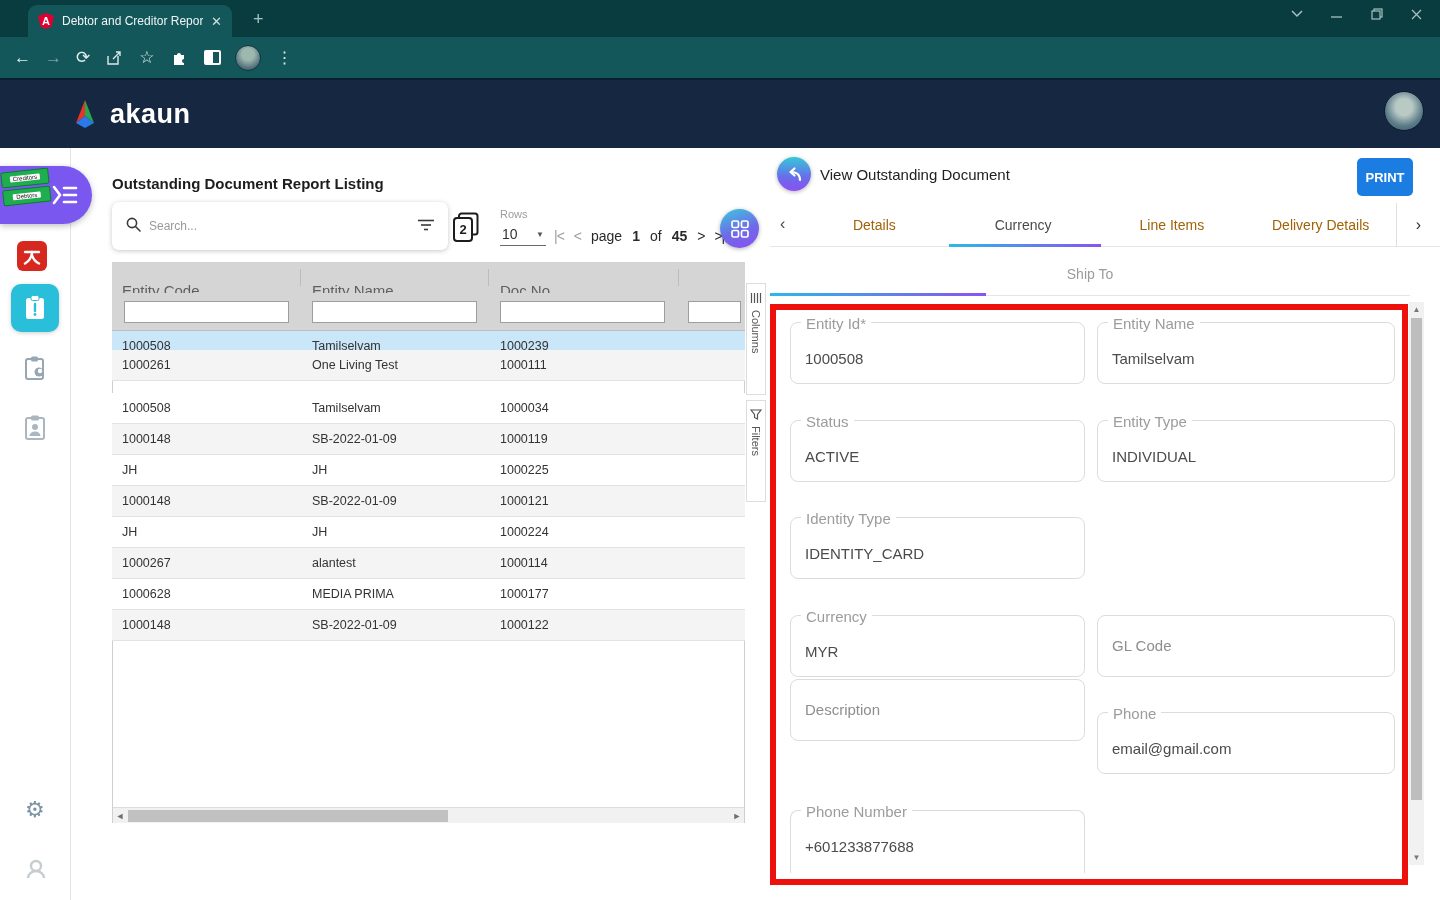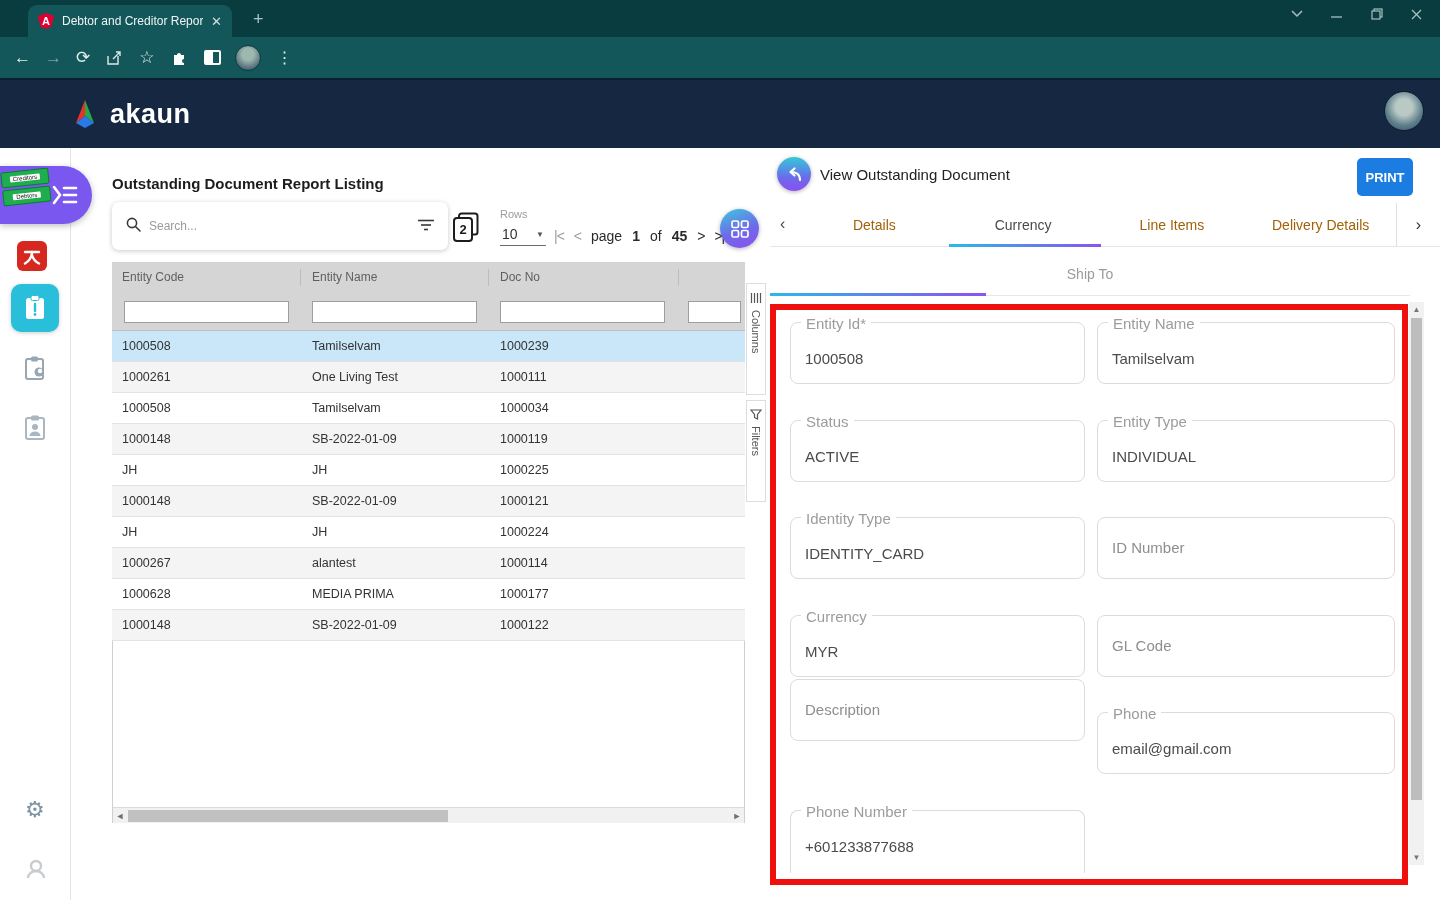--- a/index.html
+++ b/index.html
@@ -67,21 +67,21 @@
   .pager { left:554px; top:228px; display:flex; align-items:center; gap:10px; font-size:14px; color:#2a2a2a; }
   .pg-btn { font-size:14px; letter-spacing:-1px; }
   .pg-dis { color:#9d9d9d; }
   .pg-num { font-weight:bold; }
   .grid-btn { left:720px; top:209px; width:39px; height:39px; border-radius:50%;
             background:linear-gradient(160deg,#3cc8de 0%,#6e6ae8 55%,#8a50f2 100%);
             display:flex; align-items:center; justify-content:center; box-shadow:0 1px 4px rgba(0,0,0,.3); }
 
   .tablebox { left:112px; top:262px; width:633px; height:561px; border:1px solid #cfcfcf; background:#fff; }
   .thead { left:112px; top:262px; width:633px; height:31px; background:#d5d5d5; }
-  .th { position:absolute; top:8px; font-size:12px; color:#5f5f5f; }
+  .th { position:absolute; top:20px; font-size:15px; color:#5f5f5f; }
   .th-sep { position:absolute; top:7px; width:1px; height:17px; background:#bdbdbd; }
   .tfilter { left:112px; top:293px; width:633px; height:38px; background:#d5d5d5; border-bottom:1px solid #bdbdbd;}
   .tf-input { position:absolute; top:8px; height:22px; border:1px solid #9e9e9e; background:#fff; outline:none;
             font-size:12px; padding:0 4px; font-family:"Liberation Sans",sans-serif;}
   .trow { position:absolute; left:112px; width:633px; height:31px; border-bottom:1px solid #e3e3e3; background:#fff; }
   .trow.alt { background:#f4f4f4; }
   .trow.sel { background:#c9e7f9; }
   .td { position:absolute; top:8px; font-size:12.5px; color:#333; white-space:nowrap; }
   .hscroll { left:113px; top:807px; width:631px; height:16px; background:#f1f1f1; border-top:1px solid #dcdcdc;
             display:flex; align-items:center; }
@@ -322,21 +322,21 @@
     <input class="tf-input" style="left: 200px; width: 165px;">
     <input class="tf-input" style="left: 388px; width: 165px;">
     <input class="tf-input" style="left: 576px; width: 53px;">
   </div>
 
   <div class="trow sel" style="top:331px;">
     <span class="td" style="left:10px;">1000508</span>
     <span class="td" style="left:200px;">Tamilselvam</span>
     <span class="td" style="left:388px;">1000239</span>
   </div>
-  <div class="trow alt" style="top:362px;">
+  <div class="trow alt" style="top:350px;">
     <span class="td" style="left:10px;">1000261</span>
     <span class="td" style="left:200px;">One Living Test</span>
     <span class="td" style="left:388px;">1000111</span>
   </div>
   <div class="trow" style="top:393px;">
     <span class="td" style="left:10px;">1000508</span>
     <span class="td" style="left:200px;">Tamilselvam</span>
     <span class="td" style="left:388px;">1000034</span>
   </div>
   <div class="trow alt" style="top:424px;">
@@ -438,23 +438,20 @@
     <span class="val">ACTIVE</span>
   </div>
   <div class="fld colR" style="top:420px;">
     <span class="lbl">Entity Type</span>
     <span class="val">INDIVIDUAL</span>
   </div>
   <div class="fld colL" style="top:517px;">
     <span class="lbl">Identity Type</span>
     <span class="val">IDENTITY_CARD</span>
   </div>
-  <div class="fld colR empty" style="top:517px;">
-    <span class="ph">ID Number</span>
-  </div>
   <div class="fld colL" style="top:615px;">
     <span class="lbl">Currency</span>
     <span class="val">MYR</span>
   </div>
   <div class="fld colR empty" style="top:615px;">
     <span class="ph">GL Code</span>
   </div>
   <div class="fld colL empty" style="top:679px;">
     <span class="ph">Description</span>
   </div>

